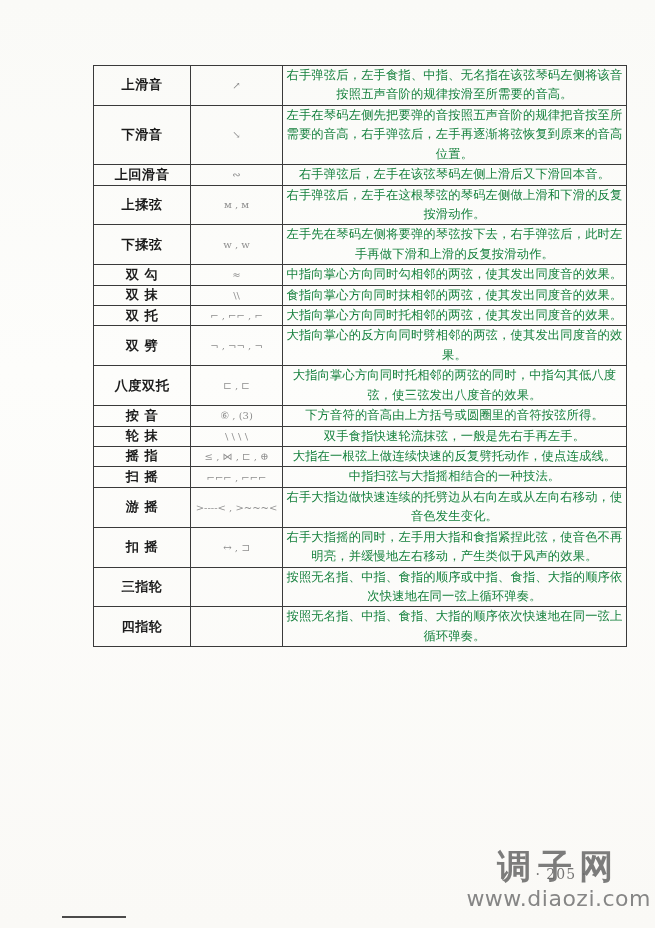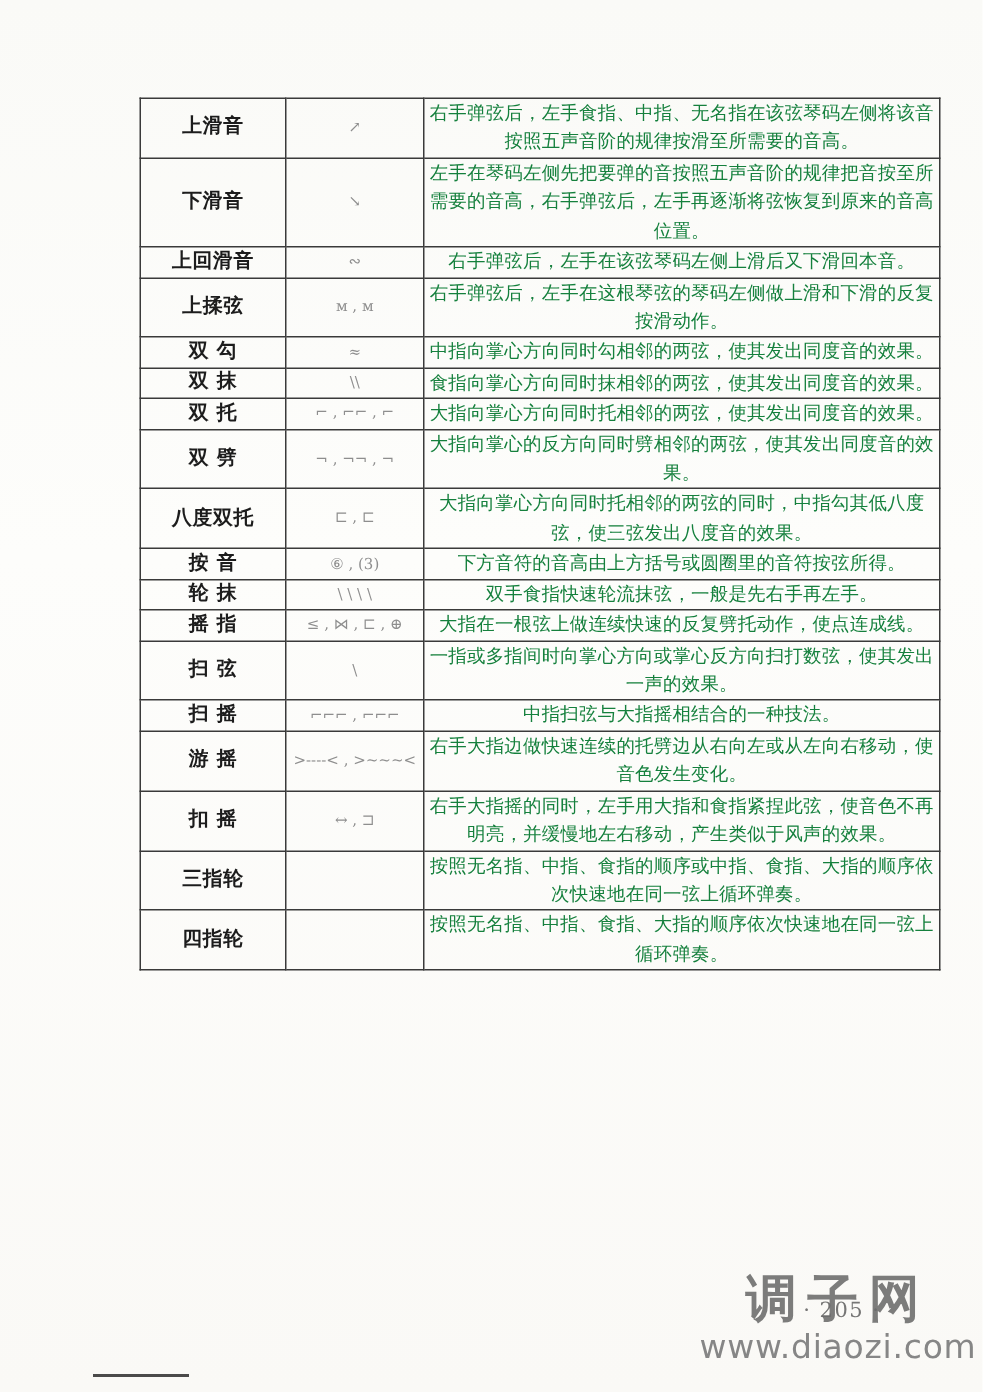--- a/index.html
+++ b/index.html
@@ -158,20 +158,25 @@
           <td class="cell-name">上回滑音</td>
           <td class="cell-sym">∾</td>
           <td class="cell-desc">右手弹弦后，左手在该弦琴码左侧上滑后又下滑回本音。</td>
         </tr>
         <tr>
           <td class="cell-name">上揉弦</td>
           <td class="cell-sym">ᴍ , ᴍ</td>
           <td class="cell-desc">右手弹弦后，左手在这根琴弦的琴码左侧做上滑和下滑的反复按滑动作。</td>
         </tr>
         <tr>
+          <td class="cell-name">下揉弦</td>
+          <td class="cell-sym">ᴡ , ᴡ</td>
+          <td class="cell-desc">左手先在琴码左侧将要弹的琴弦按下去，右手弹弦后，此时左手再做下滑和上滑的反复按滑动作。</td>
+        </tr>
+        <tr>
           <td class="cell-name">双  勾</td>
           <td class="cell-sym">≈</td>
           <td class="cell-desc">中指向掌心方向同时勾相邻的两弦，使其发出同度音的效果。</td>
         </tr>
         <tr>
           <td class="cell-name">双  抹</td>
           <td class="cell-sym">\\</td>
           <td class="cell-desc">食指向掌心方向同时抹相邻的两弦，使其发出同度音的效果。</td>
         </tr>
         <tr>
@@ -196,25 +201,20 @@
         </tr>
         <tr>
           <td class="cell-name">轮  抹</td>
           <td class="cell-sym">\ \ \ \</td>
           <td class="cell-desc">双手食指快速轮流抹弦，一般是先右手再左手。</td>
         </tr>
         <tr>
           <td class="cell-name">摇  指</td>
           <td class="cell-sym">≤ , ⋈ , ⊏ , ⊕</td>
           <td class="cell-desc">大指在一根弦上做连续快速的反复劈托动作，使点连成线。</td>
-        </tr>
-        <tr>
-          <td class="cell-name">扫  弦</td>
-          <td class="cell-sym">\</td>
-          <td class="cell-desc">一指或多指间时向掌心方向或掌心反方向扫打数弦，使其发出一声的效果。</td>
         </tr>
         <tr>
           <td class="cell-name">扫  摇</td>
           <td class="cell-sym">⌐⌐⌐ , ⌐⌐⌐</td>
           <td class="cell-desc">中指扫弦与大指摇相结合的一种技法。</td>
         </tr>
         <tr>
           <td class="cell-name">游  摇</td>
           <td class="cell-sym">&gt;----&lt; , &gt;~~~&lt;</td>
           <td class="cell-desc">右手大指边做快速连续的托劈边从右向左或从左向右移动，使音色发生变化。</td>

